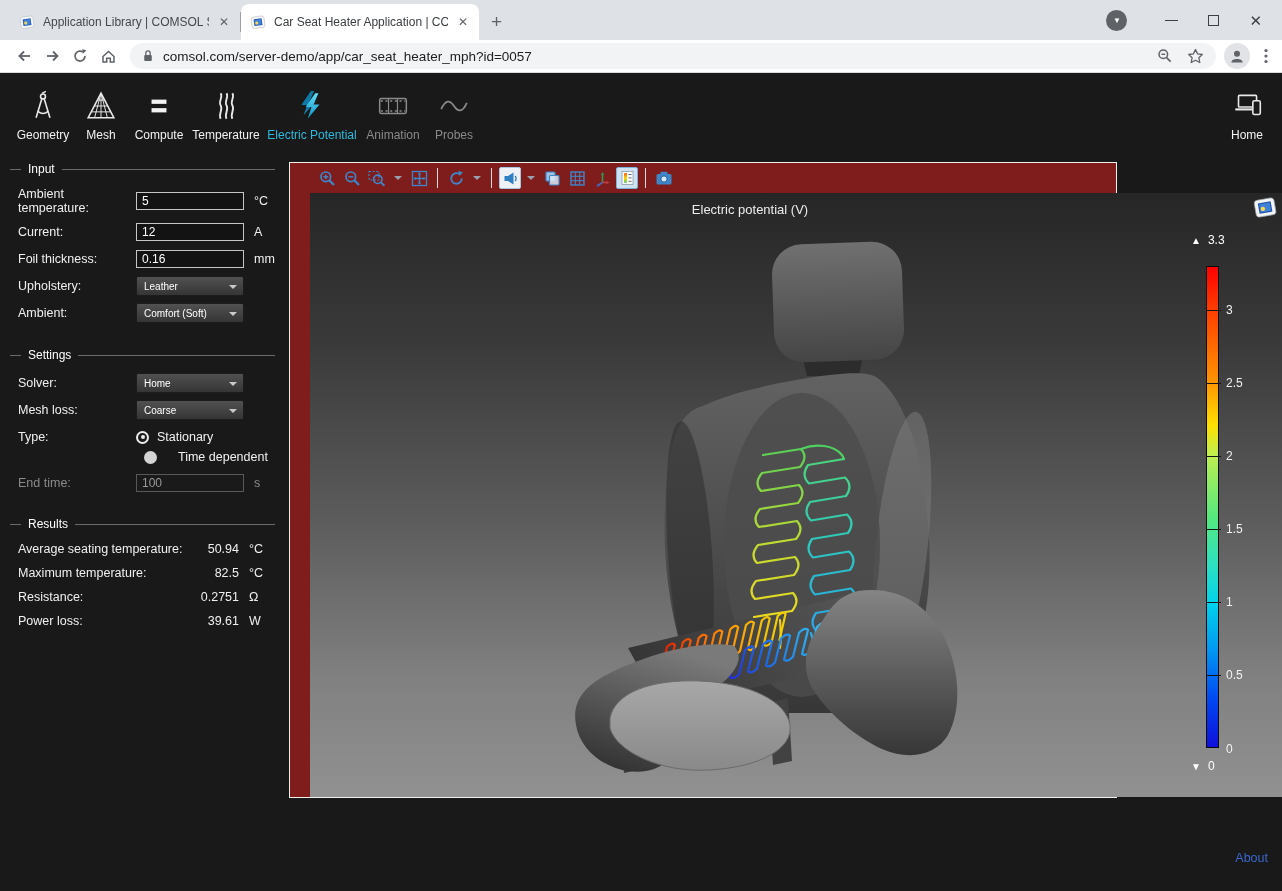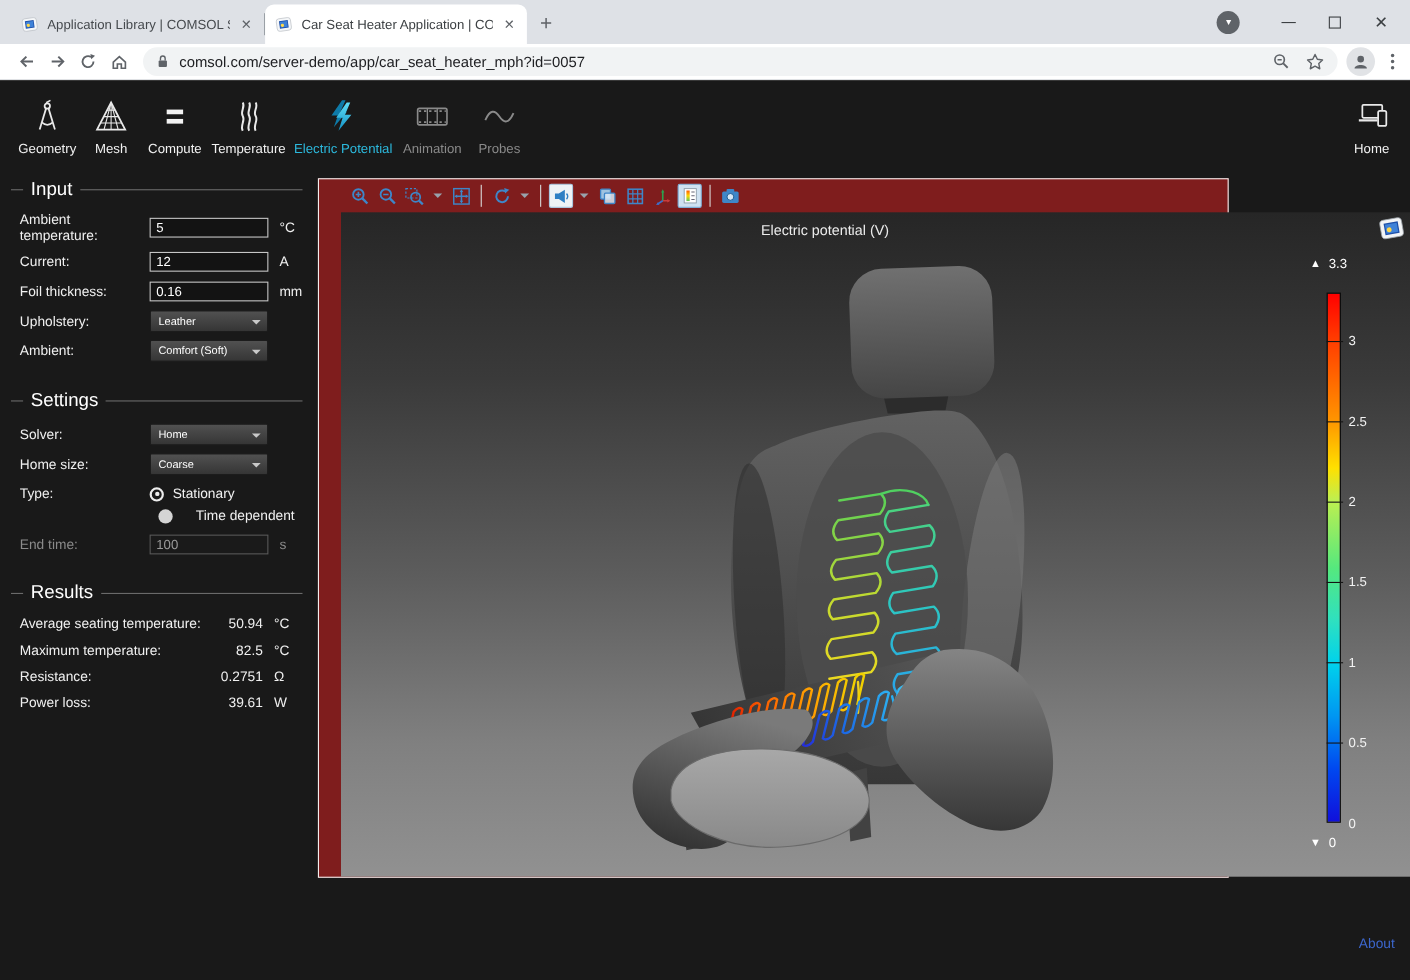--- a/index.html
+++ b/index.html
@@ -40,21 +40,21 @@
   .ritem .ric { height:38px; display:grid; place-items:center; }
   .ritem .rlb { font-size:12px; color:#f2f2f2; margin-top:3px; white-space:nowrap; }
   .ritem.active .rlb { color:#2cb9dd; }
   .ritem.disabled .rlb { color:#8a8a8a; }
   .ritem-home { position:absolute; right:18px; top:14px; }
   .w58{min-width:58px}.w76{min-width:76px}.w96{min-width:96px}.w66{min-width:66px}.w56{min-width:56px}
 
   
   .sidebar { position:absolute; left:0; top:89px; width:289px; bottom:0; }
   .section { margin:0 14px 0 10px; }
-  .sec-head { display:flex; align-items:center; gap:7px; color:#fff; font-size:17px; margin-bottom:11px; }
+  .sec-head { display:flex; align-items:center; gap:7px; color:#fff; font-size:12px; margin-bottom:11px; }
   .sec-head::before { content:""; width:11px; height:1px; background:#6a6a6a; }
   .sec-head::after { content:""; flex:1; height:1px; background:#6a6a6a; }
   .frow { display:flex; align-items:center; margin:0 0 7px 8px; font-size:12.5px; color:#f0f0f0; min-height:20px; }
   .frow .lbl { width:118px; }
   .txt { width:108px; height:18px; background:#131313; border:1px solid #c6c6c6; color:#fff;
     font-size:12px; padding:0 5px; font-family:inherit; }
   .txt:disabled { border-color:#585858; color:#9a9a9a; background:#1a1a1a; }
   .unit { margin-left:10px; }
   .dis { color:#8a8a8a; }
   .dropdown { width:108px; height:20px; background:linear-gradient(#515151,#353535); border:1px solid #1c1c1c;
@@ -320,21 +320,21 @@
 
     <div class="section mt-set">
       <div class="sec-head">Settings</div>
       <div class="frow">
         <span class="lbl">Solver:</span>
         <div class="dropdown">
           <span>Home</span>
         </div>
       </div>
       <div class="frow">
-        <span class="lbl">Home size:</span>
+        <span class="lbl">Mesh loss:</span>
         <div class="dropdown">
           <span>Coarse</span>
         </div>
       </div>
       <div class="frow" style="margin-bottom:2px">
         <span class="lbl">Type:</span>
         <span class="radio sel"></span>
         <span style="margin-left:8px">Stationary</span>
       </div>
       <div class="radio-row">

